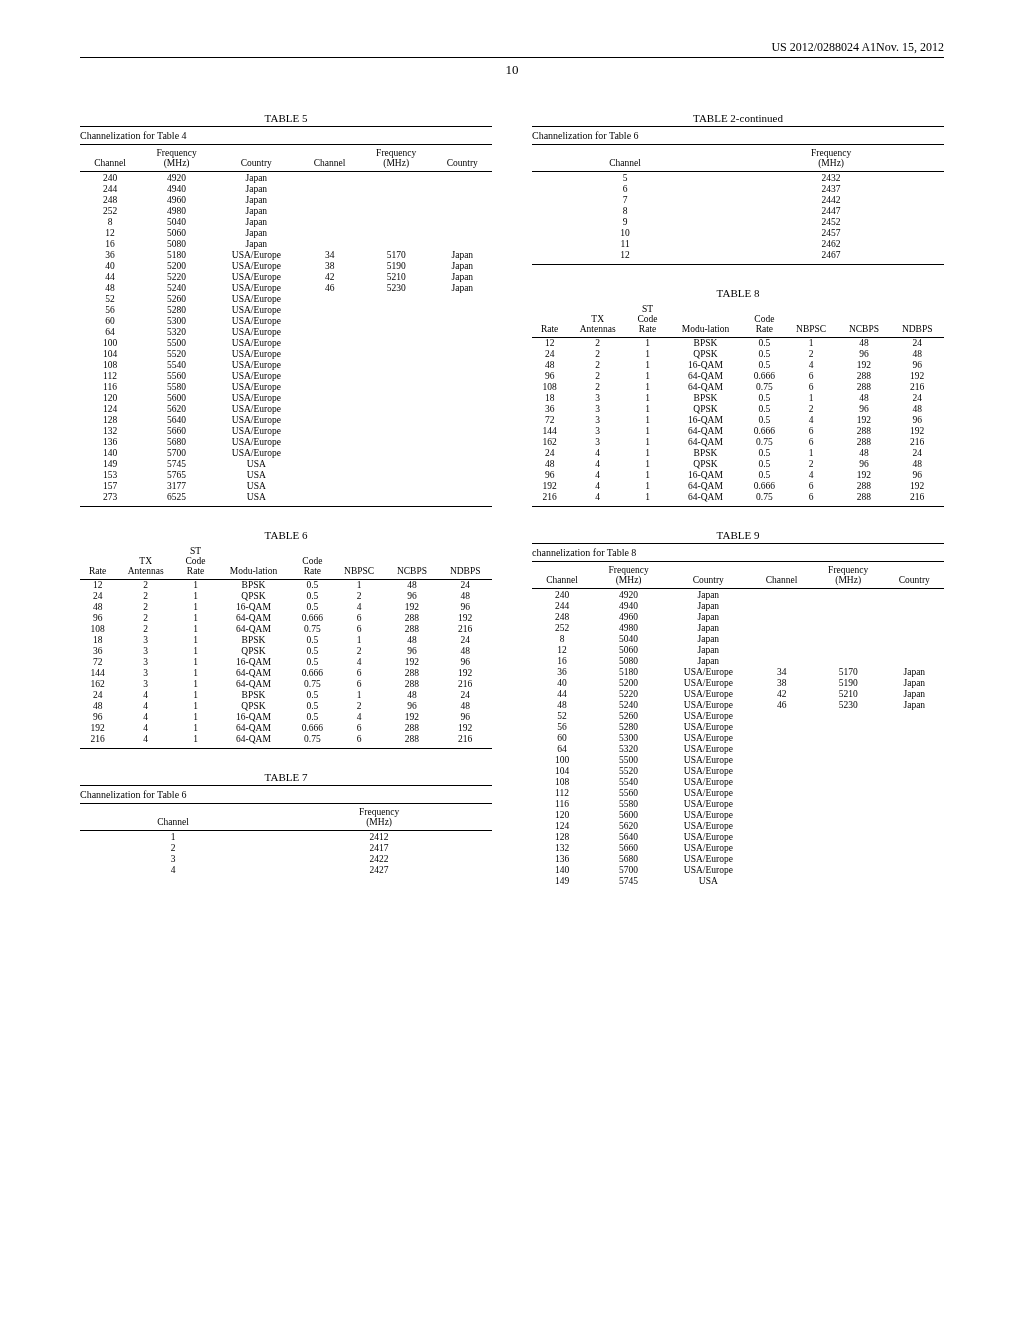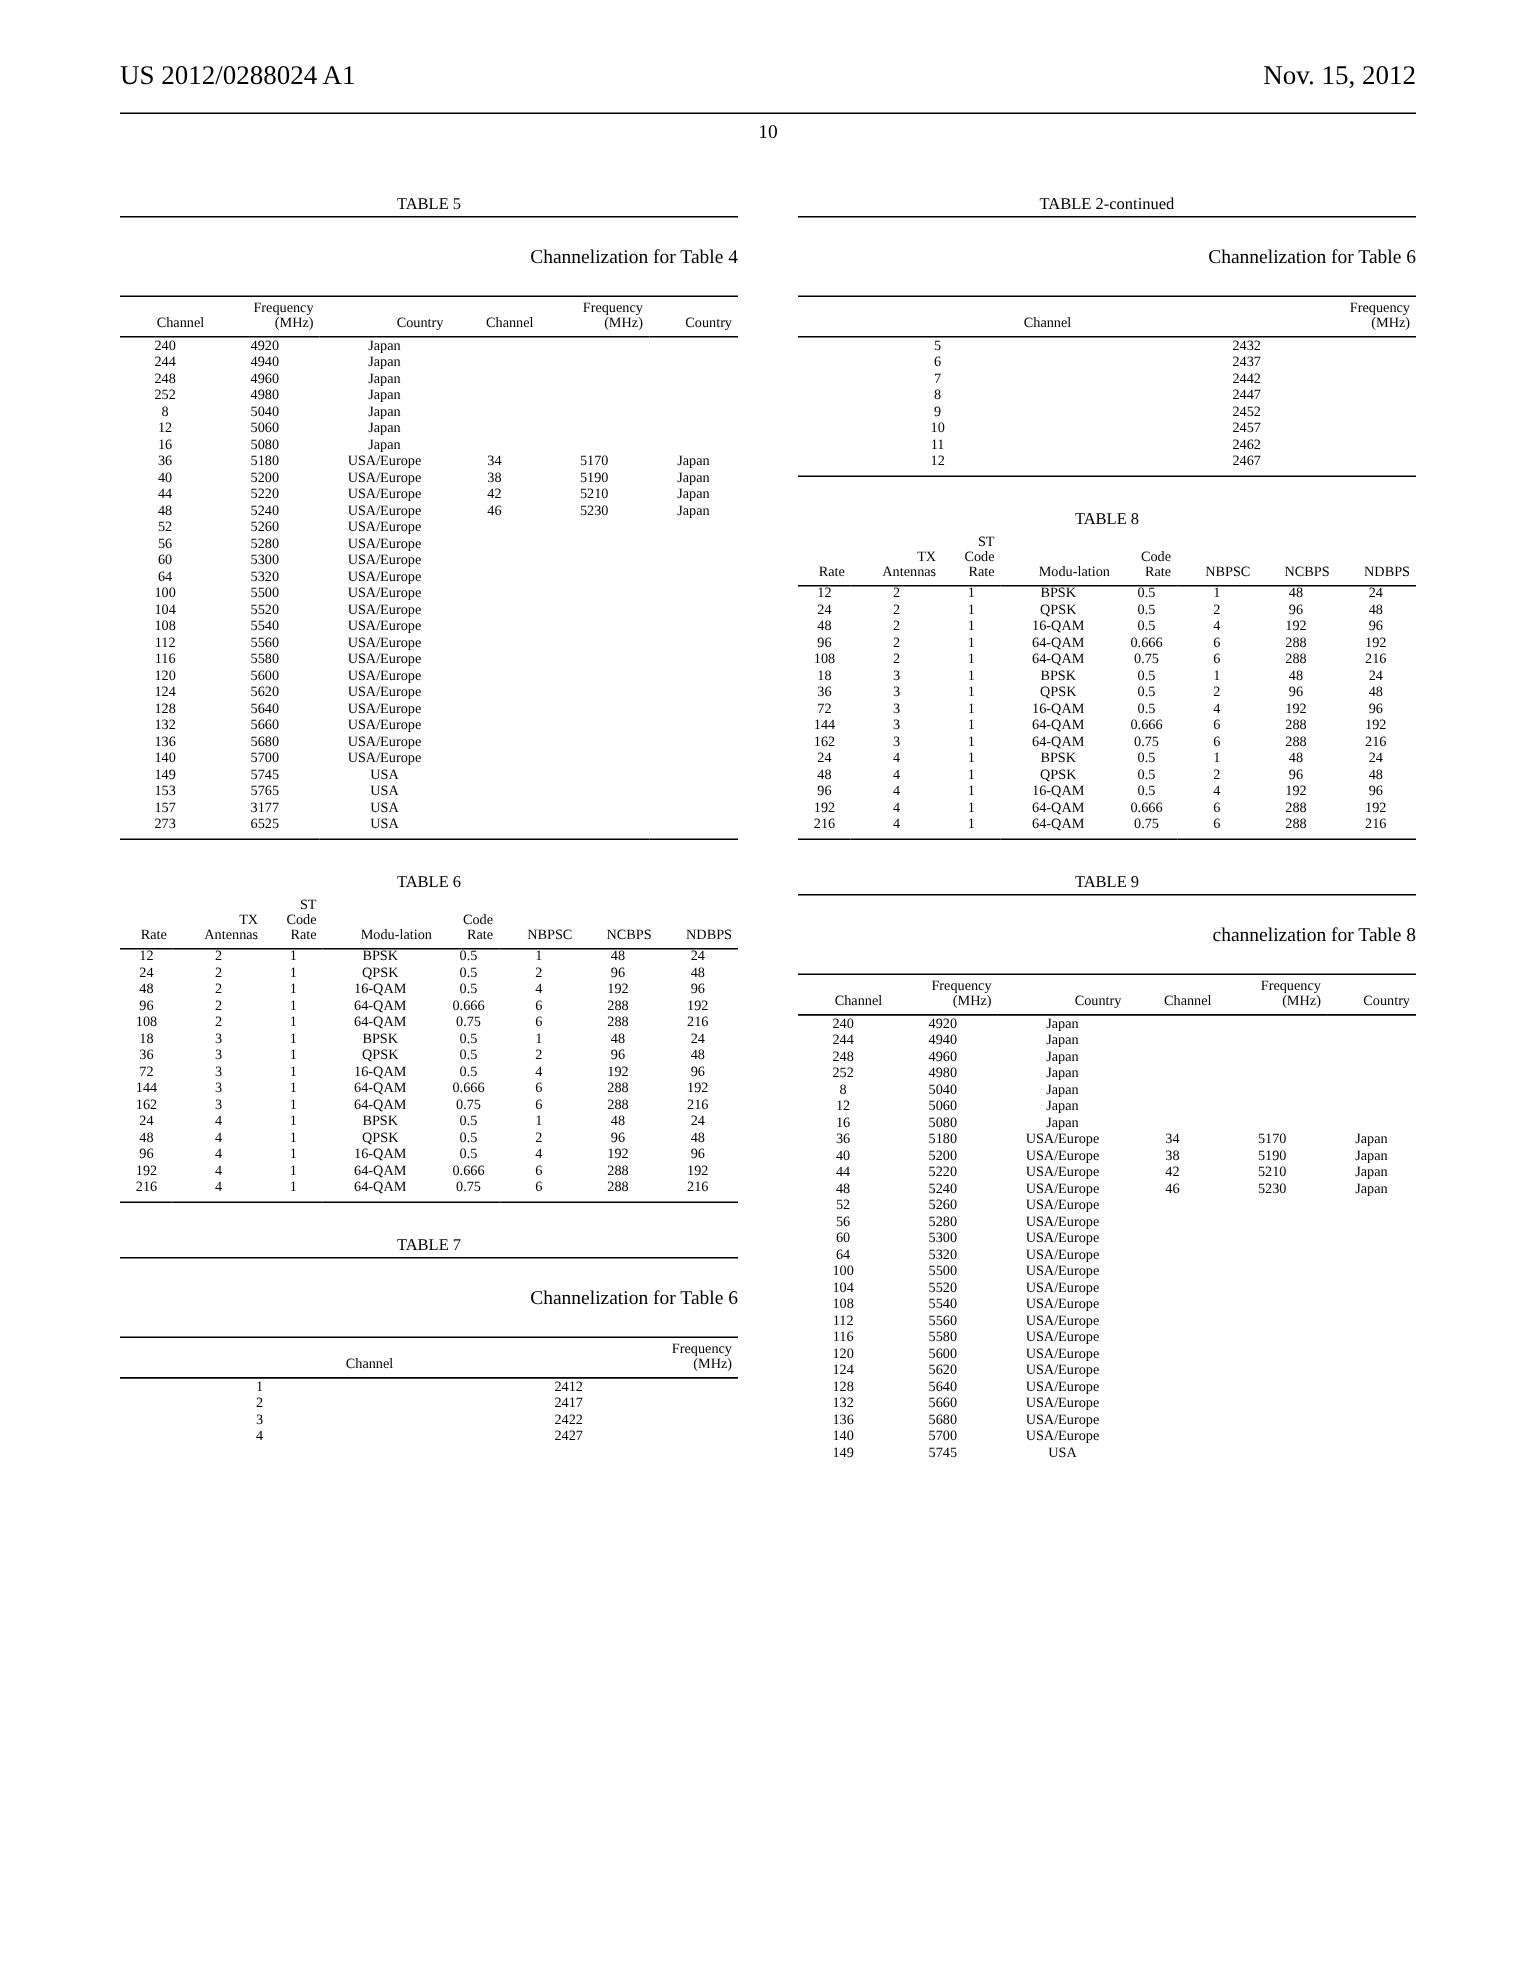--- a/index.html
+++ b/index.html
@@ -6,24 +6,24 @@
     font-family: "Times New Roman", serif;
     font-size: 10px;
     margin: 0;
     padding: 40px 80px;
     background: white;
     color: #000;
     width: 864px;
   }
   .top-header {
     display: flex;
-    justify-content: space-between;
-    font-size: 18px;
+    justify-content: flex-end;
+    font-size: 12px;
     border-bottom: 1.5px solid #000;
-    padding-bottom: 14px;
+    padding-bottom: 2px;
     margin-bottom: 4px;
   }
   .page-num-center {
     text-align: center;
     font-size: 13px;
     margin-bottom: 28px;
   }
   .columns {
     display: flex;
     gap: 40px;
@@ -33,36 +33,36 @@
     flex: 1;
     width: 50%;
   }
   .table-title {
     text-align: center;
     font-size: 11px;
     margin-top: 6px;
     margin-bottom: 2px;
   }
   .sub-title {
-    text-align: right;
-    font-size: 13px;
+    text-align: left;
+    font-size: 10px;
     border-top: 1.5px solid #000;
     border-bottom: 0.5px solid #000;
-    padding: 18px 0;
+    padding: 3px 0;
   }
   table {
     border-collapse: collapse;
     width: 100%;
     font-size: 9.5px;
   }
   th {
     font-weight: normal;
     border-bottom: 0.5px solid #000;
     padding: 3px 4px;
-    text-align: right;
+    text-align: center;
     vertical-align: bottom;
   }
   td {
     padding: 0.5px 4px;
     text-align: center;
   }
   tbody tr:last-child td {
     border-bottom: 1.5px solid #000;
     padding-bottom: 4px;
   }

